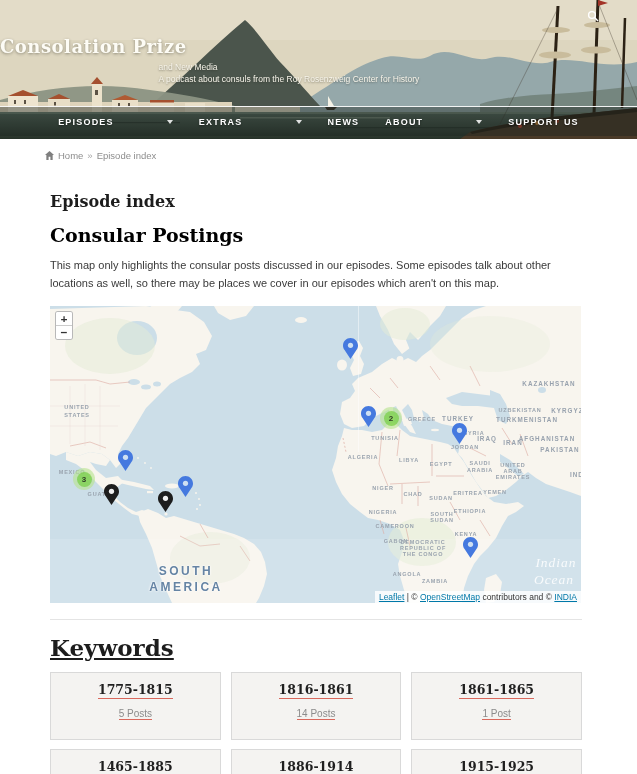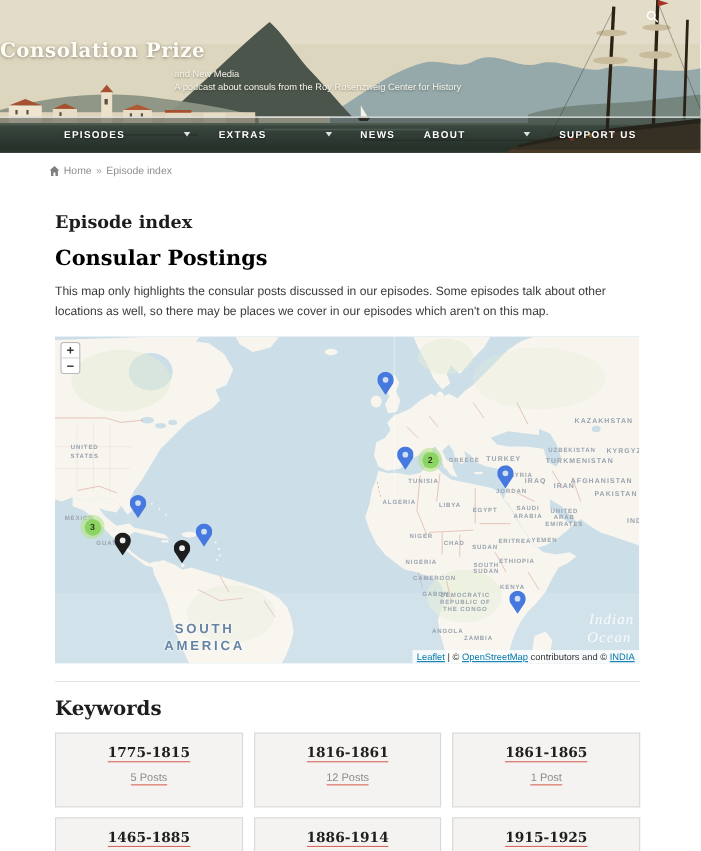--- a/index.html
+++ b/index.html
@@ -58,21 +58,21 @@
   .zoomctl div{height:13px;line-height:13px;text-align:center;background:#fff;color:#333;
       font-size:11px;font-weight:700;cursor:pointer;font-family:"DejaVu Sans Mono",monospace;}
   .zoomctl div:first-child{border-bottom:1px solid #ccc;}
   .attrib{position:absolute;right:0;bottom:0;z-index:6;background:rgba(255,255,255,.82);
       font-size:8.5px;color:#333;padding:1px 4px;}
   .attrib a{color:#0078A8;text-decoration:underline;cursor:pointer;}
 
   
   hr.sep{border:none;border-top:1px solid #e4e4e4;margin:16px 0 0;}
   h2.kw-title{margin:14px 0 0;font-family:"DejaVu Serif","Liberation Serif",serif;
-      font-size:18px;font-weight:700;color:#1d1d1d;}
+      font-size:23px;font-weight:700;color:#1d1d1d;text-decoration:underline;}
   .kw-grid{margin-top:11px;display:grid;grid-template-columns:repeat(3,1fr);gap:9px 10px;}
   .kw-card{background:#f4f3f1;border:1px solid #d9d9d9;height:57px;
       display:flex;flex-direction:column;align-items:center;padding-top:9px;box-sizing:content-box;}
   .kw-year{font-family:"DejaVu Serif","Liberation Serif",serif;font-size:12.5px;font-weight:700;
       color:#1f1f1f;text-decoration:none;border-bottom:1px solid #d9685c;padding-bottom:1px;cursor:pointer;}
   .kw-posts{margin-top:9px;font-size:10px;color:#8b8b8b;text-decoration:none;
       border-bottom:1px solid #d9685c;cursor:pointer;}
 </style>
 </head>
 <body>
@@ -377,21 +377,21 @@
   <hr class="sep">
   <h2 class="kw-title">Keywords</h2>
 
   <div class="kw-grid">
     <div class="kw-card">
       <a class="kw-year">1775-1815</a>
       <a class="kw-posts">5 Posts</a>
     </div>
     <div class="kw-card">
       <a class="kw-year">1816-1861</a>
-      <a class="kw-posts">12 Posts</a>
+      <a class="kw-posts">14 Posts</a>
     </div>
     <div class="kw-card">
       <a class="kw-year">1861-1865</a>
       <a class="kw-posts">1 Post</a>
     </div>
     <div class="kw-card">
       <a class="kw-year">1465-1885</a>
       <a class="kw-posts">6 Posts</a>
     </div>
     <div class="kw-card">

